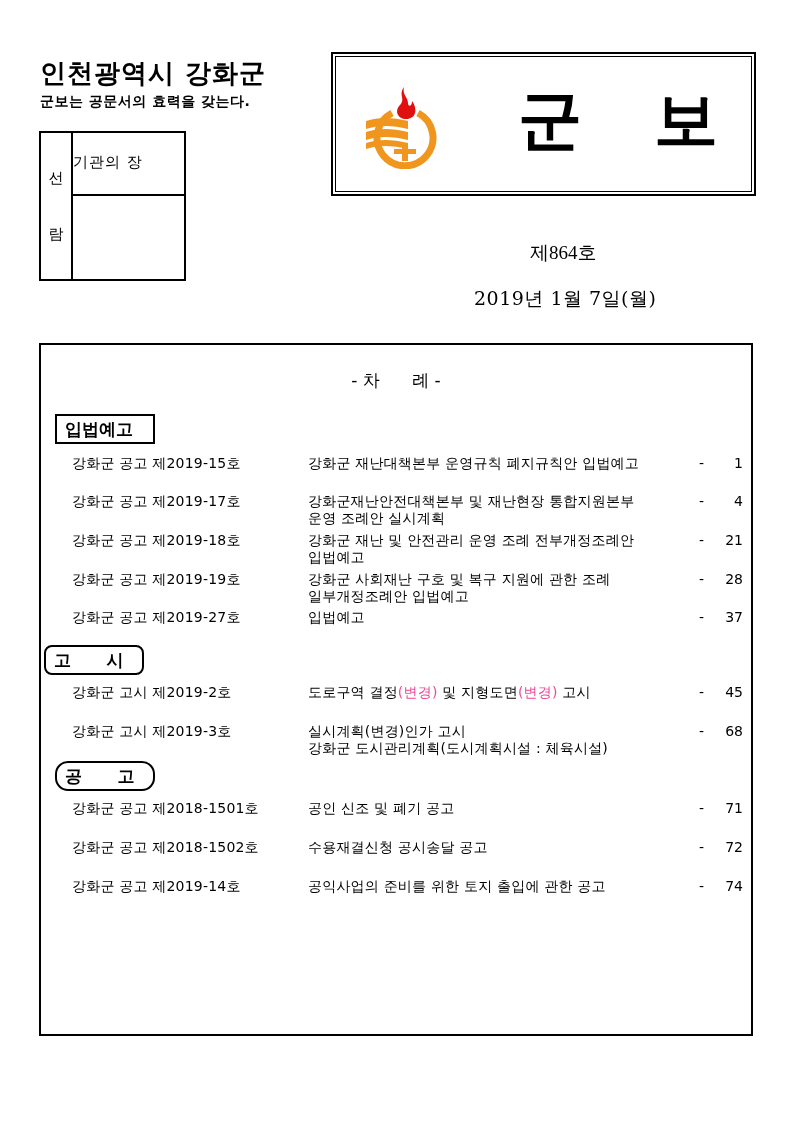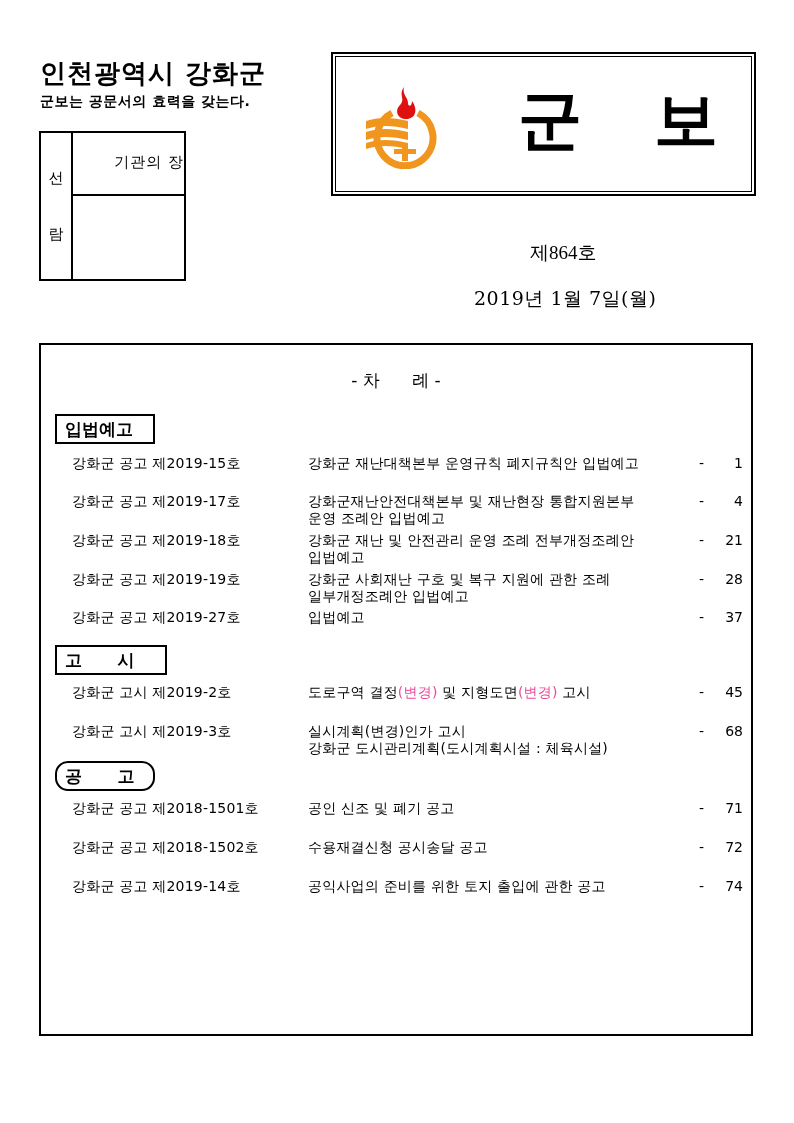--- a/index.html
+++ b/index.html
@@ -13,21 +13,21 @@
   .org-name { left: 40px; top: 56px; font-size: 26px; font-weight: bold; letter-spacing: 1px; white-space: nowrap; }
   .org-sub { left: 40px; top: 93px; font-size: 14px; font-weight: bold; letter-spacing: 0.5px; white-space: nowrap; }
 
   
   .review-box { left: 39px; top: 131px; width: 143px; height: 146px; border: 2px solid #000; box-sizing: content-box; }
   .review-left { position: absolute; left: 0; top: 0; width: 30px; height: 146px; border-right: 2px solid #000; }
   .review-left span { position: absolute; left: 0; width: 30px; text-align: center; font-size: 15px; }
   .review-left .c1 { top: 36px; }
   .review-left .c2 { top: 92px; }
   .review-right-top { position: absolute; left: 32px; top: 0; width: 111px; height: 61px; border-bottom: 2px solid #000; }
-  .review-right-top span { position: absolute; left: 0; width: 111px; top: 20px; text-align: right; font-size: 15px; letter-spacing: 1px; }
+  .review-right-top span { position: absolute; left: 0; width: 111px; top: 20px; text-align: left; font-size: 15px; letter-spacing: 1px; }
 
   
   .title-outer { left: 331px; top: 52px; width: 421px; height: 140px; border: 2px solid #000; }
   .title-inner { position: absolute; left: 2px; top: 2px; right: 2px; bottom: 2px; border: 1px solid #000; }
   .logo { position: absolute; left: 22px; top: 26px; width: 86px; height: 86px; }
   .title-char { position: absolute; top: 20px; font-size: 64px; font-weight: bold; font-family: "DejaVu Sans", sans-serif; }
   .title-char.c1 { left: 182px; }
   .title-char.c2 { left: 318px; }
 
   .issue-no { left: 530px; top: 240px; font-size: 19px; font-family: Liberation Serif, serif; white-space: nowrap; }
@@ -101,21 +101,21 @@
       <span class="line">강화군 재난대책본부 운영규칙 폐지규칙안 입법예고</span>
     </span>
     <span class="dash">-</span>
     <span class="page">1</span>
   </div>
 
   <div class="toc-row" style="top:148px;">
     <span class="notice">강화군 공고 제2019-17호</span>
     <span class="title">
       <span class="line">강화군재난안전대책본부 및 재난현장 통합지원본부</span>
-      <span class="line">운영 조례안 입법예고</span>
+      <span class="line">운영 조례안 실시계획</span>
     </span>
     <span class="dash">-</span>
     <span class="page">4</span>
   </div>
 
   <div class="toc-row" style="top:187px;">
     <span class="notice">강화군 공고 제2019-18호</span>
     <span class="title">
       <span class="line">강화군 재난 및 안전관리 운영 조례 전부개정조례안</span>
       <span class="line">입법예고</span>
@@ -136,21 +136,21 @@
 
   <div class="toc-row" style="top:264px;">
     <span class="notice">강화군 공고 제2019-27호</span>
     <span class="title">
       <span class="line">입법예고</span>
     </span>
     <span class="dash">-</span>
     <span class="page">37</span>
   </div>
 
-  <div class="section-label" style="left:14px; top:300px; width:112px;">고      시</div>
+  <div class="section-label" style="left:3px; top:300px; width:100px;border-radius:8px;">고      시</div>
 
   <div class="toc-row" style="top:339px;">
     <span class="notice">강화군 고시 제2019-2호</span>
     <span class="title">
       <span class="line"><span>도로구역 결정</span><span class="red">(변경)</span><span> 및 지형도면</span><span class="red">(변경)</span><span> 고시</span></span>
     </span>
     <span class="dash">-</span>
     <span class="page">45</span>
   </div>
 

